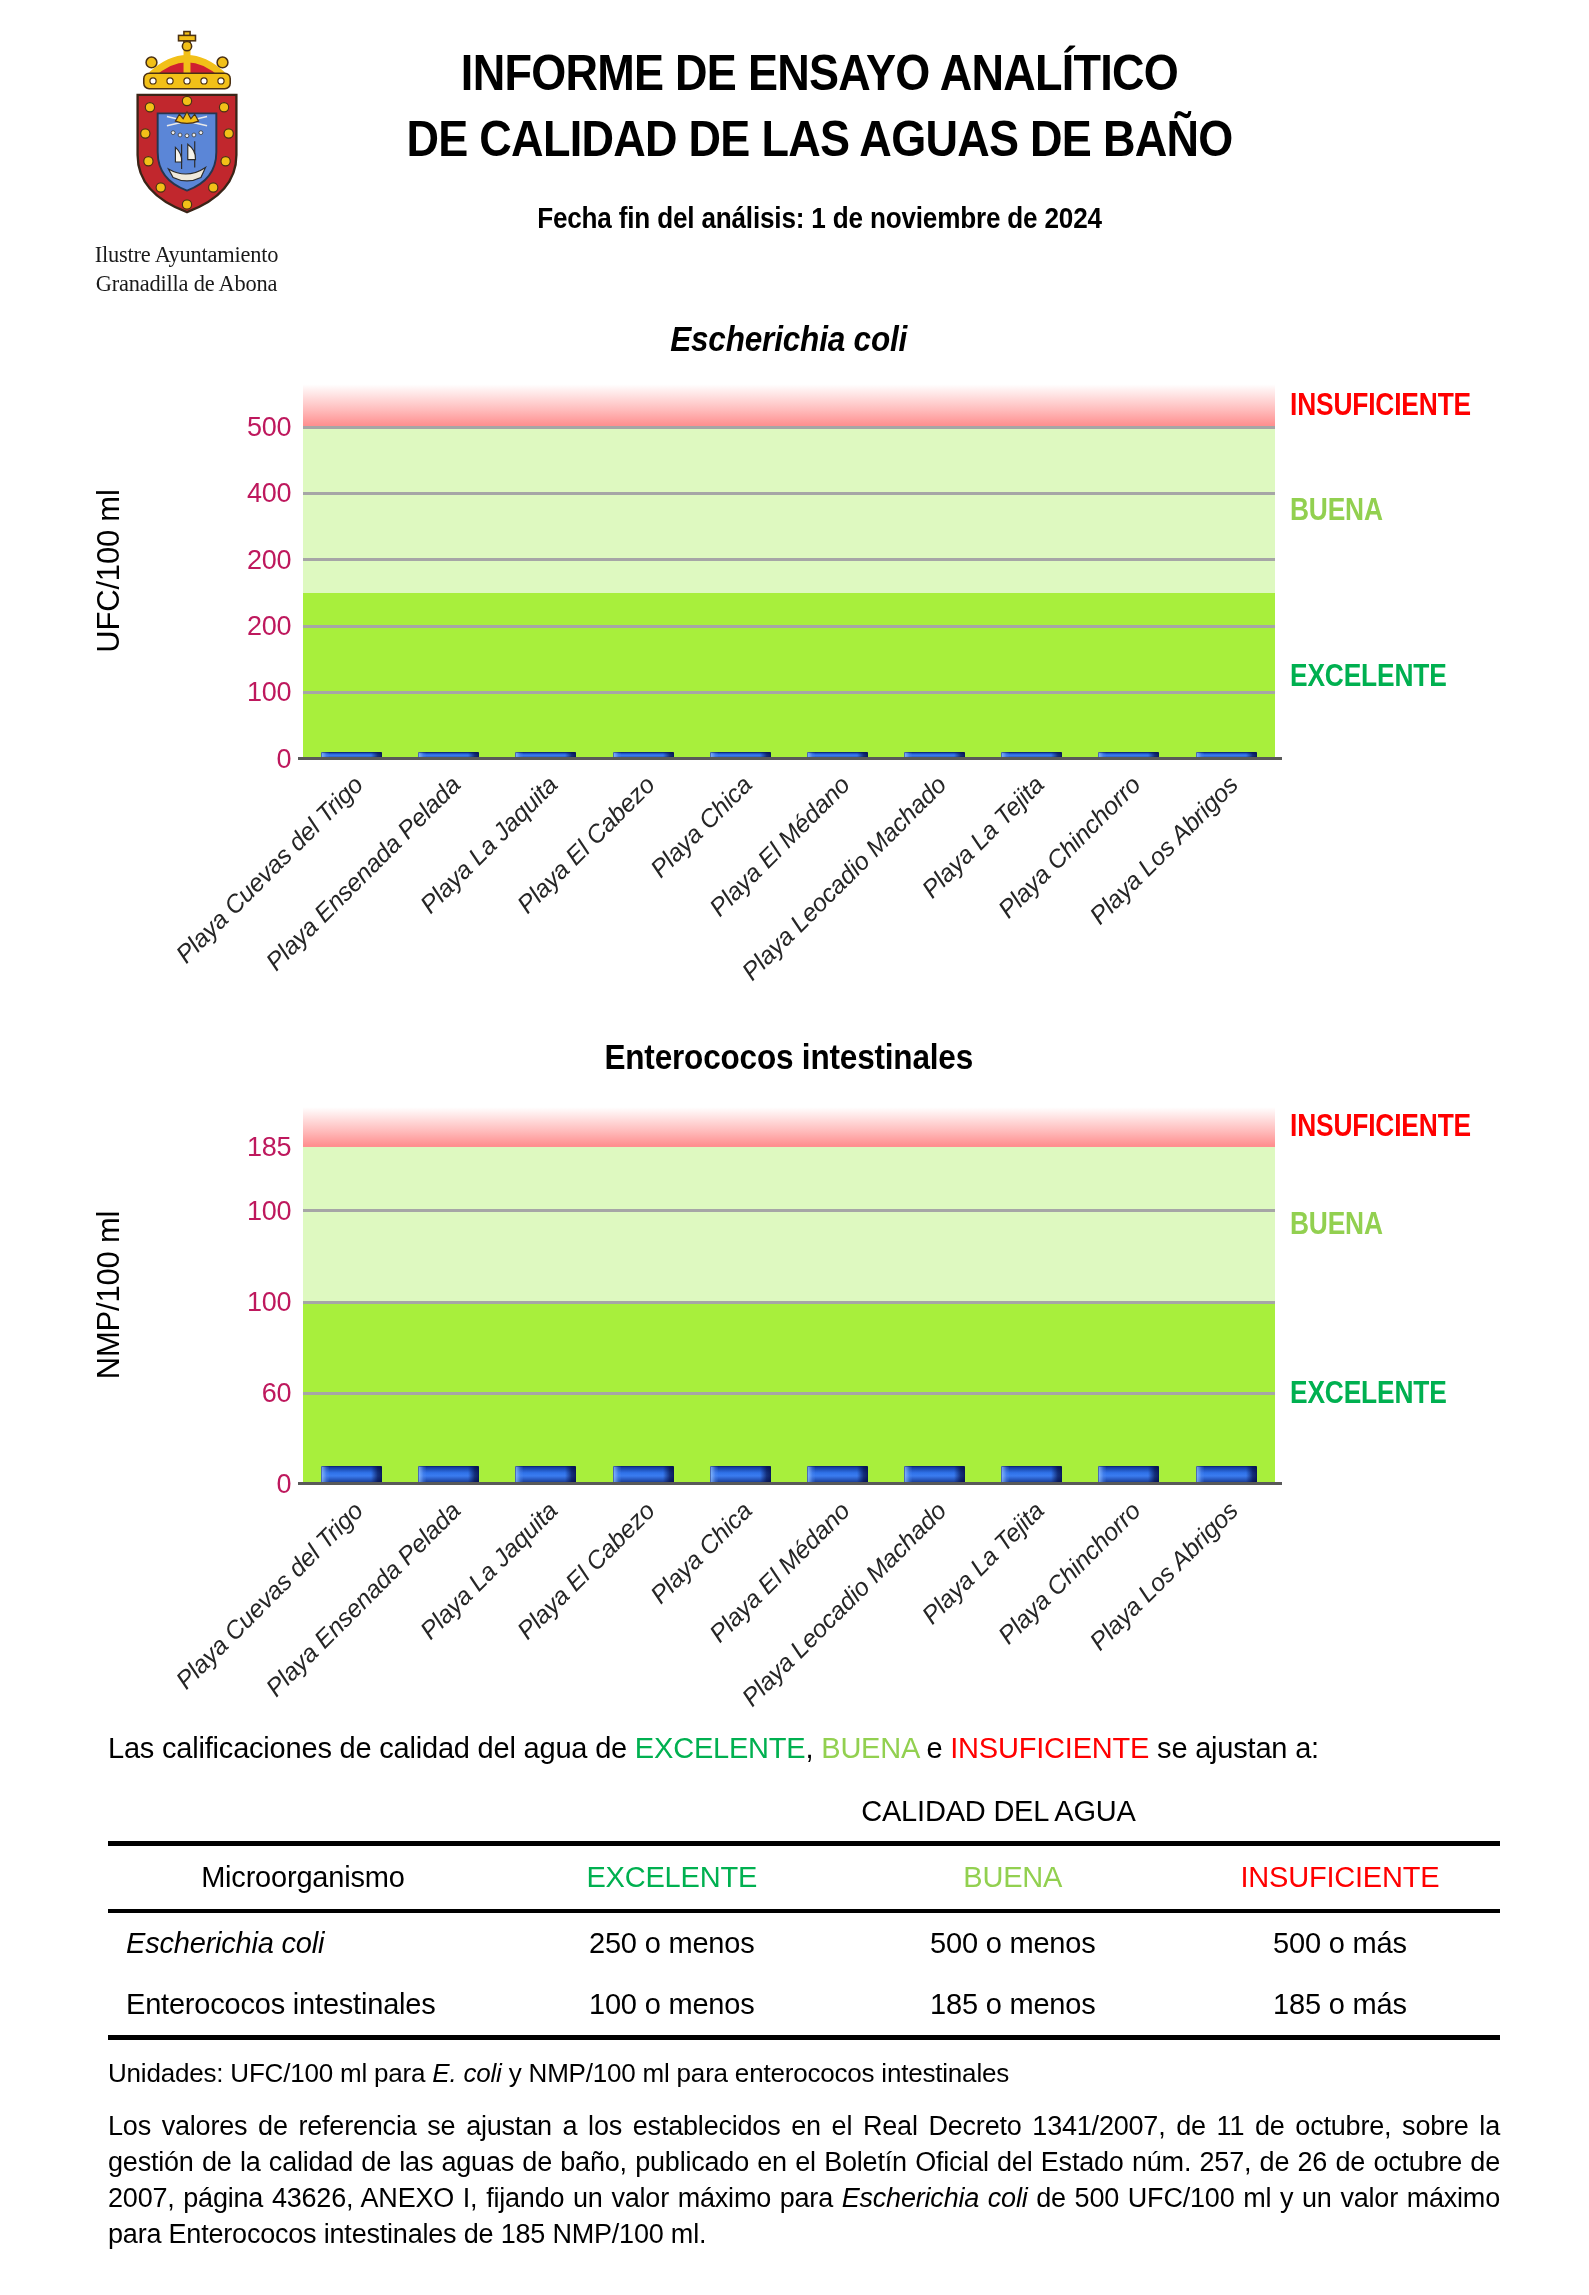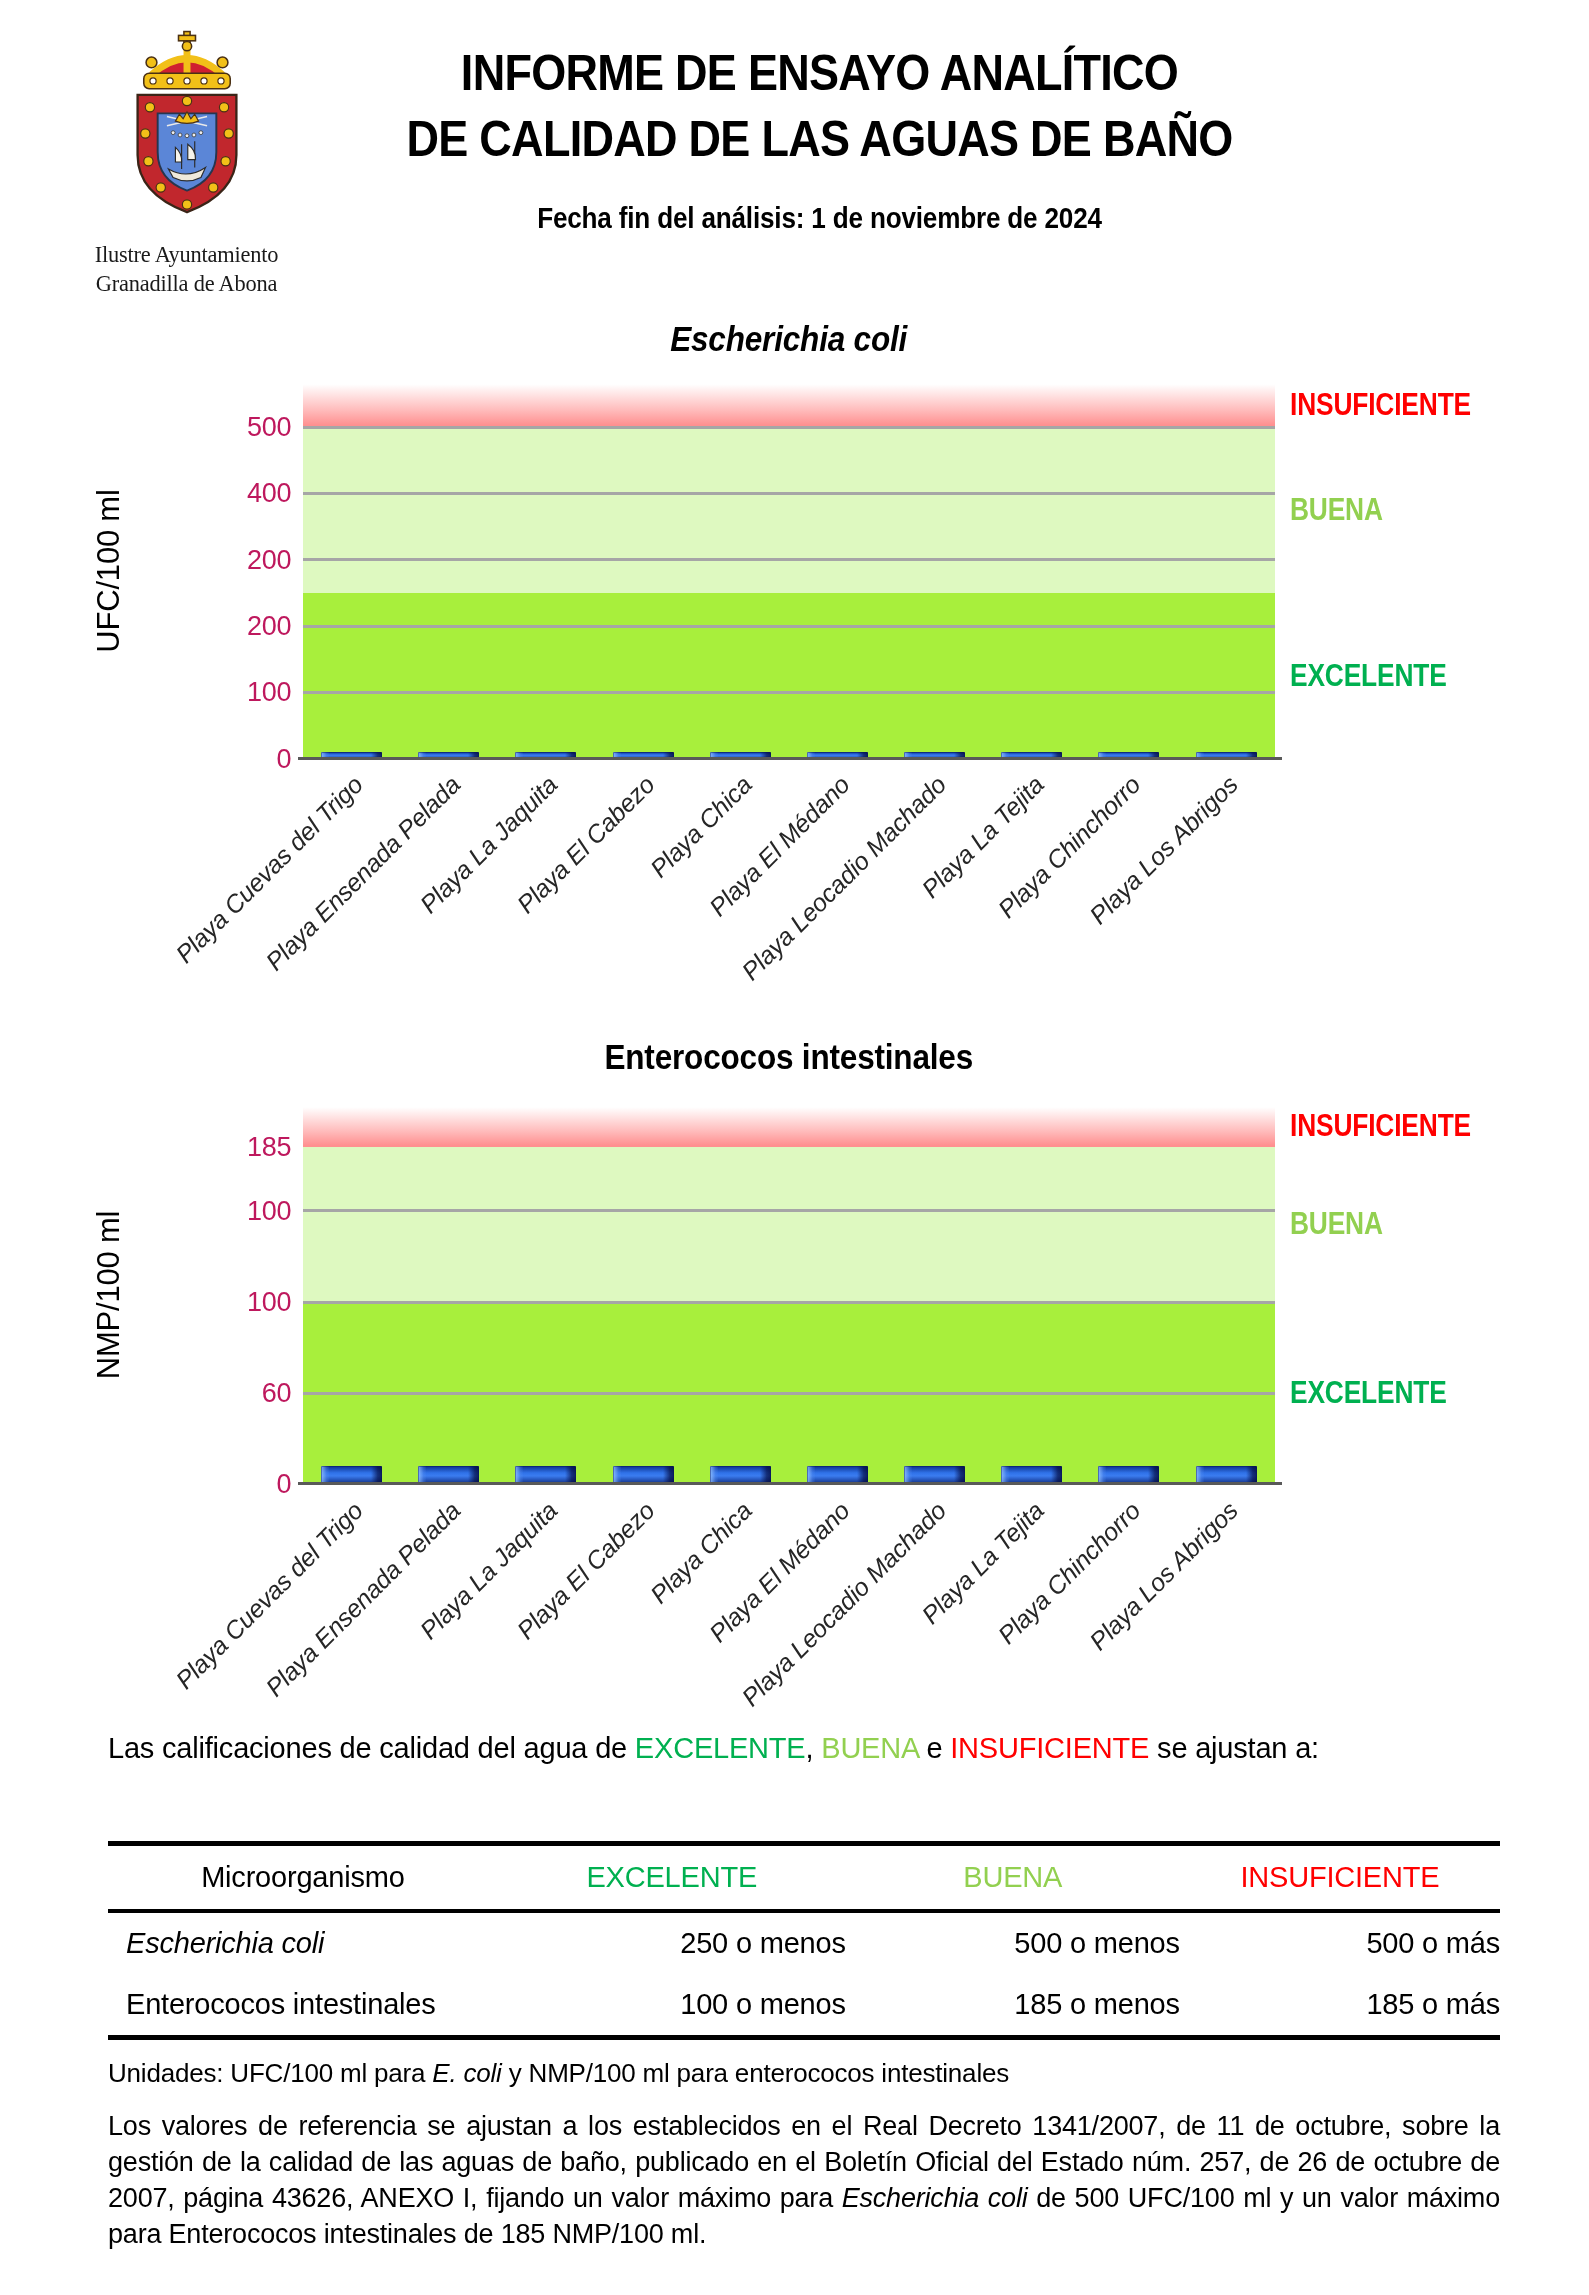--- a/index.html
+++ b/index.html
@@ -41,21 +41,21 @@
     font-size:25px; font-style:italic; color:#262626;}
   
   .qualifier{position:absolute; left:108px; top:1732px; width:1392px; font-size:29px;}
   .clr-exc{color:#00b050;} .clr-bue{color:#92d050;} .clr-ins{color:#ff0000;}
   .tbl-caption{position:absolute; left:497px; top:1795px; width:1003px; text-align:center; font-size:29px;}
   .qtable{position:absolute; left:108px; top:1841px; width:1392px;
           border-top:5px solid #000; border-bottom:5px solid #000;
           border-collapse:collapse; font-size:29px;}
   .qtable th,.qtable td{font-weight:400; padding:0;}
   .qtable thead th{height:63px; border-bottom:4.1px solid #000;}
-  .qtable tbody td{height:61px; text-align:right;}
+  .qtable tbody td{height:61px; text-align:center;}
   .qtable .c1{width:28%; text-align:left; padding-left:18px;}
   .qtable th.c1{text-align:center; padding-left:0;}
   .qtable .c2{width:25%;} .qtable .c3{width:24%;} .qtable .c4{width:23%;}
   .qtable .it{font-style:italic;}
   .units-note{position:absolute; left:108px; top:2058px; width:1392px; text-align:left; font-size:26px;}
   .units-note .it{font-style:italic;}
   .footer-par{position:absolute; left:108px; top:2108px; width:1392px;
               font-size:27px; line-height:36px; text-align:justify;}
   .footer-par .it{font-style:italic;}
 </style>
@@ -250,20 +250,21 @@
       <div class="cat-anchor" style="left: 923px; top: 391px;">
         <span>Playa Los Abrigos</span>
       </div>
       <div class="axis-line" style="top: 377px; background: rgb(89, 89, 89);"></div>
     </div>
 
   <div class="qualifier">
     <span>Las calificaciones de calidad del agua de </span><span class="clr-exc">EXCELENTE</span><span>, </span><span class="clr-bue">BUENA</span><span> e </span><span class="clr-ins">INSUFICIENTE</span><span> se ajustan a:</span>
   </div>
 
+  <div class="tbl-caption">CALIDAD DEL AGUA</div>
   <table class="qtable">
     <thead>
       <tr>
         <th class="c1">Microorganismo</th>
         <th class="c2 clr-exc">EXCELENTE</th>
         <th class="c3 clr-bue">BUENA</th>
         <th class="c4 clr-ins">INSUFICIENTE</th>
       </tr>
     </thead>
     <tbody>

